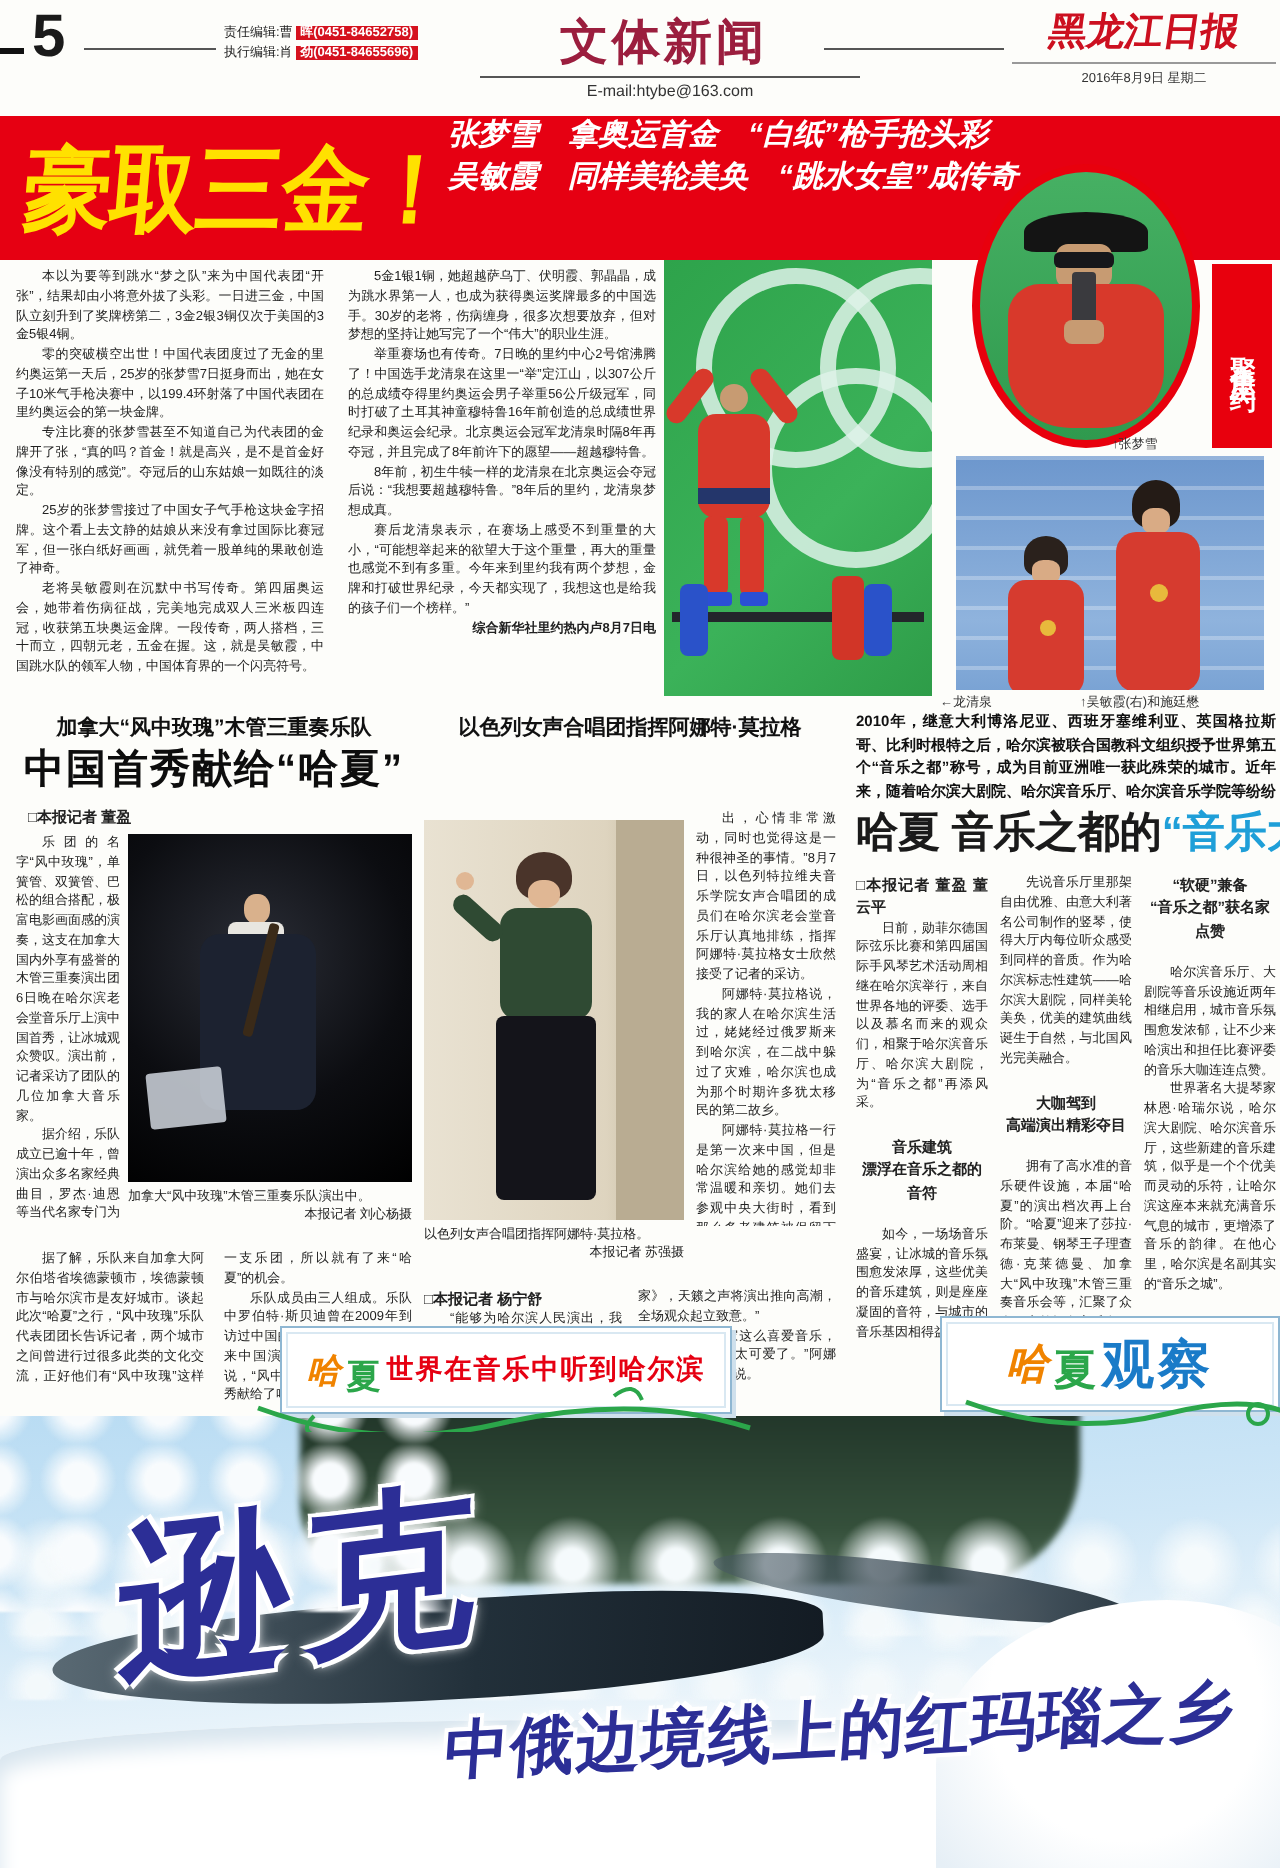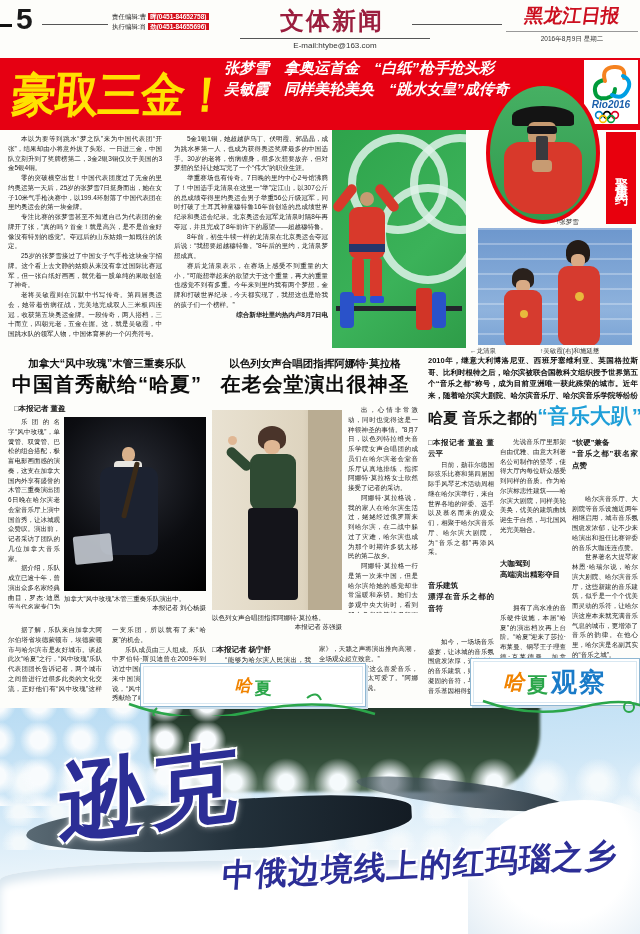--- a/index.html
+++ b/index.html
@@ -56,21 +56,21 @@
   .headline{text-align:center;font-size:20px;font-weight:900;color:#0d0d0d;letter-spacing:1px;white-space:nowrap;}
   .byline{font-size:7.5px;font-weight:700;color:#222;}
   .body-text{font-size:6.5px;line-height:1.5;text-align:justify;color:#222;overflow:hidden;}
   .body-text p{margin:0;text-indent:2em;}
   .caption{font-size:6.5px;line-height:1.45;color:#222;}
   .caption .cr{display:block;text-align:right;}
   .photo-frame{overflow:hidden;}
   .a1-photo{left:64px;top:417px;width:142px;height:174px;background:radial-gradient(circle at 45% 35%,#2a2d36 0%,#0c0d11 55%,#000 100%);}
   .a2-photo{left:212px;top:410px;width:130px;height:200px;background:linear-gradient(90deg,#e9e2d2 0%,#ded4bf 70%,#b9ac92 100%);}
 
-  .subhead{font-weight:900;font-size:7.5px;line-height:1.5;margin:23px 0;text-indent:0;}
+  .subhead{text-align:center;font-weight:900;font-size:7.5px;line-height:1.5;margin:11px 0;text-indent:0;}
   .h3-blue{color:#1f9fd8;}
   .a3-col{position:absolute;top:437px;width:66px;height:270px;}
 
   
   .promo{background:#fff;border:1px solid #8fb7d2;box-shadow:2px 2px 0 #cfe0ec, inset 0 0 0 2px #fff, inset 0 0 0 3px #d9e8f2;
          display:flex;align-items:center;justify-content:center;gap:3px;z-index:30;}
   .logo-ha{color:#f08300;font-weight:900;font-style:italic;}
   .logo-xia{color:#2ba64a;font-weight:900;transform:translateY(3px);display:inline-block;}
   .promo-swirl{position:absolute;left:-14px;bottom:-10px;z-index:-1;}
 
@@ -120,35 +120,20 @@
     <div class="abs hline mast-rule"></div>
     <div class="abs date-line">2016年8月9日 星期二</div>
   </div>
 
   <div class="abs red-banner">
     <div class="haoqu">豪取三金！</div>
     <div class="banner-lines">
         <p>张梦雪　拿奥运首金　“白纸”枪手抢头彩</p>
         <p>吴敏霞　同样美轮美奂　“跳水女皇”成传奇</p>
       </div>
-    <div class="rio-box">
-      <svg width="54" height="64" viewBox="0 0 54 64">
-        <path d="M20 20 q-10 2 -9 11 q1 9 12 7 q8 -2 8 -9" fill="none" stroke="#009b3a" stroke-width="4" stroke-linecap="round"></path>
-        <path d="M21 21 q-4 -13 9 -14 q12 -1 10 11" fill="none" stroke="#f58220" stroke-width="4" stroke-linecap="round"></path>
-        <path d="M39 16 q10 5 4 15 q-5 9 -15 4" fill="none" stroke="#009fe3" stroke-width="4" stroke-linecap="round"></path>
-        <text x="27" y="48" text-anchor="middle" font-size="10" font-style="italic" font-weight="bold" fill="#1a5eab">Rio2016</text>
-        <g fill="none" stroke-width="1.6">
-          <circle cx="15" cy="55" r="3.4" stroke="#0085c7"></circle>
-          <circle cx="23" cy="55" r="3.4" stroke="#000000"></circle>
-          <circle cx="31" cy="55" r="3.4" stroke="#df0024"></circle>
-          <circle cx="19" cy="59" r="3.4" stroke="#f4c300"></circle>
-          <circle cx="27" cy="59" r="3.4" stroke="#009f3d"></circle>
-        </g>
-      </svg>
-    </div>
   </div>
 
   <div class="abs oly-text">
     <div>
         <p>本以为要等到跳水“梦之队”来为中国代表团“开张”，结果却由小将意外拔了头彩。一日进三金，中国队立刻升到了奖牌榜第二，3金2银3铜仅次于美国的3金5银4铜。</p>
         <p>零的突破横空出世！中国代表团度过了无金的里约奥运第一天后，25岁的张梦雪7日挺身而出，她在女子10米气手枪决赛中，以199.4环射落了中国代表团在里约奥运会的第一块金牌。</p>
         <p>专注比赛的张梦雪甚至不知道自己为代表团的金牌开了张，“真的吗？首金！就是高兴，是不是首金好像没有特别的感觉”。夺冠后的山东姑娘一如既往的淡定。</p>
         <p>25岁的张梦雪接过了中国女子气手枪这块金字招牌。这个看上去文静的姑娘从来没有拿过国际比赛冠军，但一张白纸好画画，就凭着一股单纯的果敢创造了神奇。</p>
         <p>老将吴敏霞则在沉默中书写传奇。第四届奥运会，她带着伤病征战，完美地完成双人三米板四连冠，收获第五块奥运金牌。一段传奇，两人搭档，三十而立，四朝元老，五金在握。这，就是吴敏霞，中国跳水队的领军人物，中国体育界的一个闪亮符号。</p>
         <p>5金1银1铜，她超越萨乌丁、伏明霞、郭晶晶，成为跳水界第一人，也成为获得奥运奖牌最多的中国选手。30岁的老将，伤病缠身，很多次想要放弃，但对梦想的坚持让她写完了一个“伟大”的职业生涯。</p>
@@ -223,21 +208,20 @@
   <div class="abs caption" style="left:64px;top:594px;width:142px;">
     <span>加拿大“风中玫瑰”木管三重奏乐队演出中。</span>
     <span class="cr">本报记者 刘心杨摄</span>
   </div>
   <div class="abs body-text" style="left:8px;top:625px;width:198px;height:82px;column-count:2;column-gap:10px;">
       <p>据了解，乐队来自加拿大阿尔伯塔省埃德蒙顿市，埃德蒙顿市与哈尔滨市是友好城市。谈起此次“哈夏”之行，“风中玫瑰”乐队代表团团长告诉记者，两个城市之间曾进行过很多此类的文化交流，正好他们有“风中玫瑰”这样一支乐团，所以就有了来“哈夏”的机会。</p>
       <p>乐队成员由三人组成。乐队中罗伯特·斯贝迪曾在2009年到访过中国的北京上海，整个乐团来中国演出还是第一次。所以说，“风中玫瑰”将他们的中国首秀献给了哈尔滨。</p>
     </div>
 
   <div class="abs kicker" style="left:212px;top:357px;width:206px;">以色列女声合唱团指挥阿娜特·莫拉格</div>
-  <div class="abs headline" style="left:212px;top:371px;width:206px;">在老会堂演出很神圣</div>
   <div class="abs photo-frame a2-photo">
     <div class="abs" style="left:46px;top:16px;width:28px;height:24px;background:#4a342a;border-radius:50% 50% 40% 40%;"></div>
     <div class="abs" style="left:52px;top:30px;width:16px;height:14px;background:#e0b794;border-radius:45%;"></div>
     <div class="abs" style="left:38px;top:44px;width:46px;height:56px;background:#2f4a33;border-radius:9px;"></div>
     <div class="abs" style="left:22px;top:34px;width:10px;height:30px;background:#2f4a33;transform:rotate(-48deg);border-radius:5px;"></div>
     <div class="abs" style="left:16px;top:26px;width:9px;height:9px;background:#e0b794;border-radius:50%;"></div>
     <div class="abs" style="left:36px;top:98px;width:50px;height:92px;background:#14141a;border-radius:4px;"></div>
     <div class="abs" style="left:96px;top:0;width:34px;height:200px;background:#b9ac92;"></div>
   </div>
   <div class="abs body-text" style="left:348px;top:405px;width:70px;height:208px;">
@@ -257,25 +241,26 @@
       </div>
   </div>
 
   <div class="abs promo" style="left:140px;top:663px;width:224px;height:42px;">
     <svg class="promo-swirl" width="250" height="30" viewBox="0 0 250 30">
       <path d="M2 18 q60 22 120 8 q70 -16 126 2" fill="none" stroke="#2ba64a" stroke-width="2.5"></path>
       <path d="M30 22 q-8 8 2 10 M180 12 q10 -8 14 2" fill="none" stroke="#2ba64a" stroke-width="2"></path>
     </svg>
     <span class="logo-ha" style="font-size:17px;">哈</span>
     <span class="logo-xia" style="font-size:17px;">夏</span>
+    <span style="color:#e60012;font-weight:900;font-size:13.5px;letter-spacing:1px;">世界在音乐中听到哈尔滨</span>
   </div>
 
   <div class="abs" style="left:428px;top:355px;width:210px;height:46px;font-size:7.5px;line-height:1.55;font-weight:700;text-align:justify;color:#111;overflow:hidden;">2010年，继意大利博洛尼亚、西班牙塞维利亚、英国格拉斯哥、比利时根特之后，哈尔滨被联合国教科文组织授予世界第五个“音乐之都”称号，成为目前亚洲唯一获此殊荣的城市。近年来，随着哈尔滨大剧院、哈尔滨音乐厅、哈尔滨音乐学院等纷纷落成，高水平的演出层出不穷，“音乐之都”可谓实至名归</div>
   <div class="abs" style="left:428px;top:402px;width:210px;text-align:center;white-space:nowrap;">
-    <span style="font-size:15px;font-weight:900;">哈夏 音乐之都的</span><span class="h3-blue" style="font-size:21px;font-weight:900;">“音乐大趴”</span>
+    <span style="font-size:21px;font-weight:900;">哈夏 音乐之都的</span><span class="h3-blue" style="font-size:21px;font-weight:900;">“音乐大趴”</span>
   </div>
   <div class="a3-col body-text" style="left:500px;">
     <div>
         <p>先说音乐厅里那架自由优雅、由意大利著名公司制作的竖琴，使得大厅内每位听众感受到同样的音质。作为哈尔滨标志性建筑——哈尔滨大剧院，同样美轮美奂，优美的建筑曲线诞生于自然，与北国风光完美融合。</p>
       </div>
     <div class="subhead">
       <div>大咖驾到</div>
       <div>高端演出精彩夺目</div>
     </div>
     <div>

